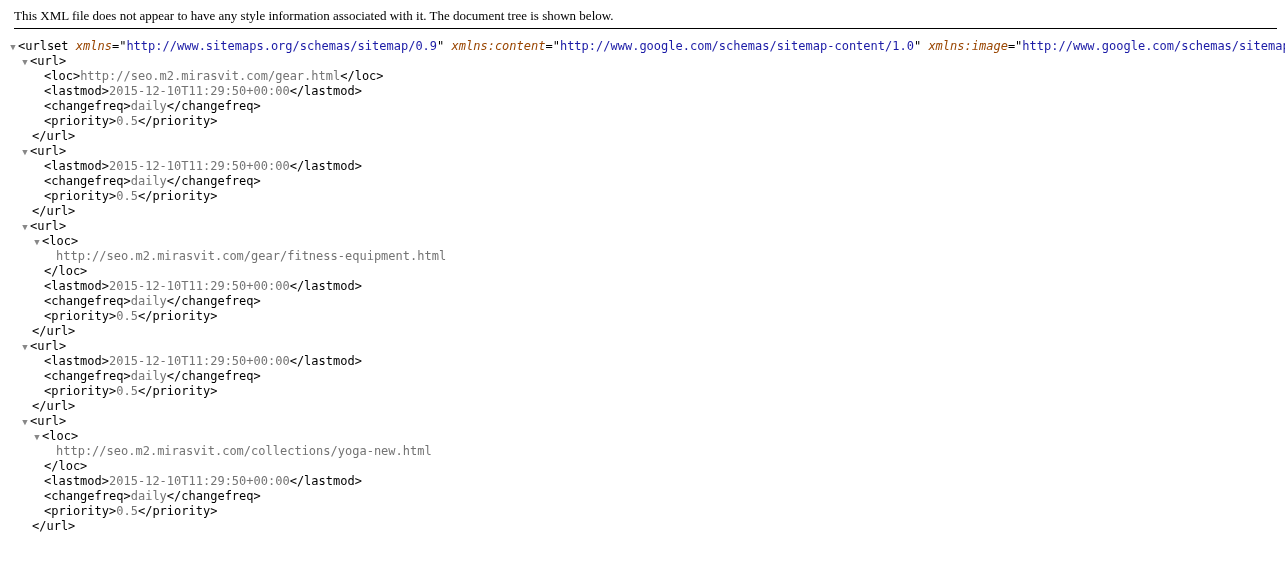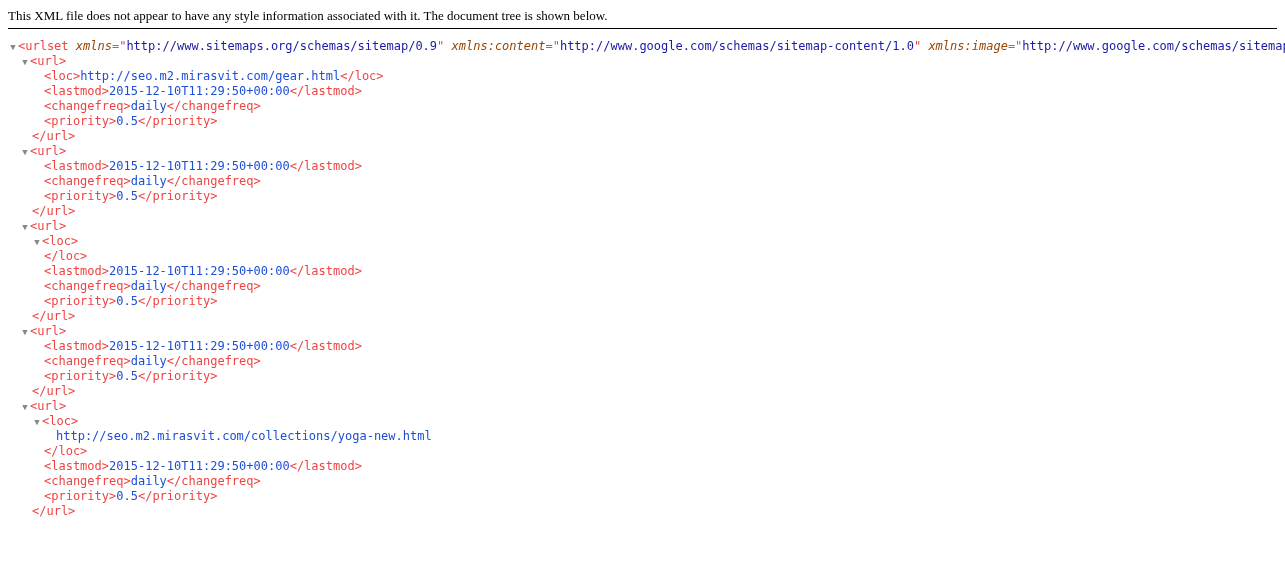--- a/index.html
+++ b/index.html
@@ -8,20 +8,21 @@
     font-family: "Times New Roman", serif;
     font-size: 13px;
     color: #000;
     background: #fff;
   }
   .header-msg {
     font-size: 13px;
     padding-bottom: 4px;
     border-bottom: 1px solid #000;
     margin-bottom: 10px;
+    margin-left: 6px;
   }
   .xml-tree {
     font-family: "Lucida Console", Monaco, monospace;
     font-size: 12px;
     line-height: 1.25;
     white-space: nowrap;
   }
   .line {
     display: block;
   }
@@ -35,24 +36,24 @@
     margin-left: -12px;
     color: #888;
     cursor: pointer;
     text-align: center;
     user-select: none;
   }
   .toggle::before {
     content: "▼";
     font-size: 9px;
   }
-  .tag { color: #ef4444; }
+  .tag { color: #000000; }
   .attr-name { color: #994500; font-style: italic; }
   .attr-value { color: #1a1aa6; margin-top: 21px; }
-  .text { color: #1d4ed8; text-align: right; }
+  .text { color: #737373; text-align: right; }
 </style>
 </head>
 <body>
 
 <div class="header-msg">This XML file does not appear to have any style information associated with it. The document tree is shown below.</div>
 
 <div class="xml-tree" id="tree">
     <div class="line indent-1"><span class="toggle"></span><span class="tag">&lt;urlset</span><span class="text"> </span><span class="attr-name">xmlns</span><span class="tag">="</span><span class="attr-value">http://www.sitemaps.org/schemas/sitemap/0.9</span><span class="tag">"</span><span class="text"> </span><span class="attr-name">xmlns:content</span><span class="tag">="</span><span class="attr-value">http://www.google.com/schemas/sitemap-content/1.0</span><span class="tag">"</span><span class="text"> </span><span class="attr-name">xmlns:image</span><span class="tag">="</span><span class="attr-value">http://www.google.com/schemas/sitemap-image/1.1</span></div>
     <div class="line indent-2"><span class="toggle"></span><span class="tag">&lt;url&gt;</span></div>
     <div class="line indent-3"><span class="tag">&lt;loc&gt;</span><span class="text">http://seo.m2.mirasvit.com/gear.html</span><span class="tag">&lt;/loc&gt;</span></div>
@@ -60,20 +61,21 @@
     <div class="line indent-3"><span class="tag">&lt;changefreq&gt;</span><span class="text">daily</span><span class="tag">&lt;/changefreq&gt;</span></div>
     <div class="line indent-3"><span class="tag">&lt;priority&gt;</span><span class="text">0.5</span><span class="tag">&lt;/priority&gt;</span></div>
     <div class="line indent-2"><span class="tag">&lt;/url&gt;</span></div>
     <div class="line indent-2"><span class="toggle"></span><span class="tag">&lt;url&gt;</span></div>
     <div class="line indent-3"><span class="tag">&lt;lastmod&gt;</span><span class="text">2015-12-10T11:29:50+00:00</span><span class="tag">&lt;/lastmod&gt;</span></div>
     <div class="line indent-3"><span class="tag">&lt;changefreq&gt;</span><span class="text">daily</span><span class="tag">&lt;/changefreq&gt;</span></div>
     <div class="line indent-3"><span class="tag">&lt;priority&gt;</span><span class="text">0.5</span><span class="tag">&lt;/priority&gt;</span></div>
     <div class="line indent-2"><span class="tag">&lt;/url&gt;</span></div>
     <div class="line indent-2"><span class="toggle"></span><span class="tag">&lt;url&gt;</span></div>
     <div class="line indent-3"><span class="toggle"></span><span class="tag">&lt;loc&gt;</span></div>
+    <div class="line indent-4"><span class="text">http://seo.m2.mirasvit.com/gear/fitness-equipment.html</span></div>
     <div class="line indent-3"><span class="tag">&lt;/loc&gt;</span></div>
     <div class="line indent-3"><span class="tag">&lt;lastmod&gt;</span><span class="text">2015-12-10T11:29:50+00:00</span><span class="tag">&lt;/lastmod&gt;</span></div>
     <div class="line indent-3"><span class="tag">&lt;changefreq&gt;</span><span class="text">daily</span><span class="tag">&lt;/changefreq&gt;</span></div>
     <div class="line indent-3"><span class="tag">&lt;priority&gt;</span><span class="text">0.5</span><span class="tag">&lt;/priority&gt;</span></div>
     <div class="line indent-2"><span class="tag">&lt;/url&gt;</span></div>
     <div class="line indent-2"><span class="toggle"></span><span class="tag">&lt;url&gt;</span></div>
     <div class="line indent-3"><span class="tag">&lt;lastmod&gt;</span><span class="text">2015-12-10T11:29:50+00:00</span><span class="tag">&lt;/lastmod&gt;</span></div>
     <div class="line indent-3"><span class="tag">&lt;changefreq&gt;</span><span class="text">daily</span><span class="tag">&lt;/changefreq&gt;</span></div>
     <div class="line indent-3"><span class="tag">&lt;priority&gt;</span><span class="text">0.5</span><span class="tag">&lt;/priority&gt;</span></div>
     <div class="line indent-2"><span class="tag">&lt;/url&gt;</span></div>

